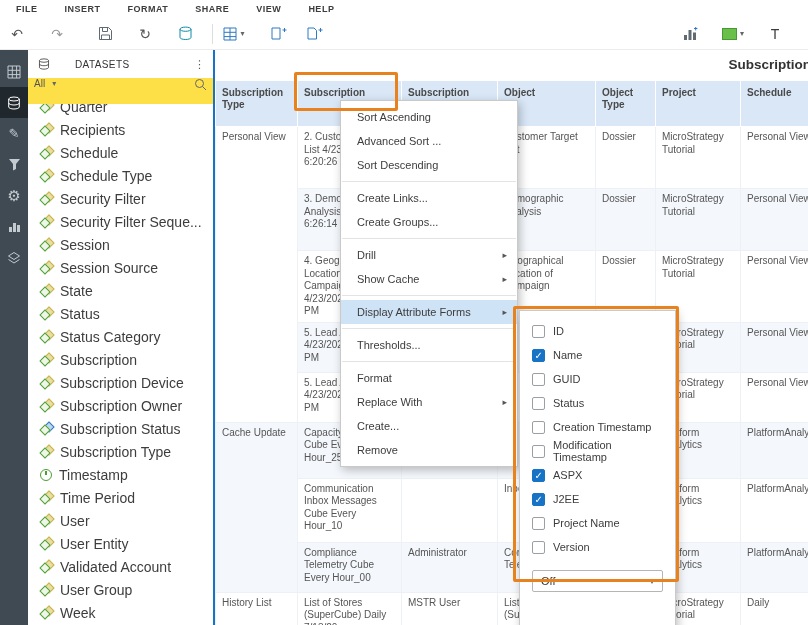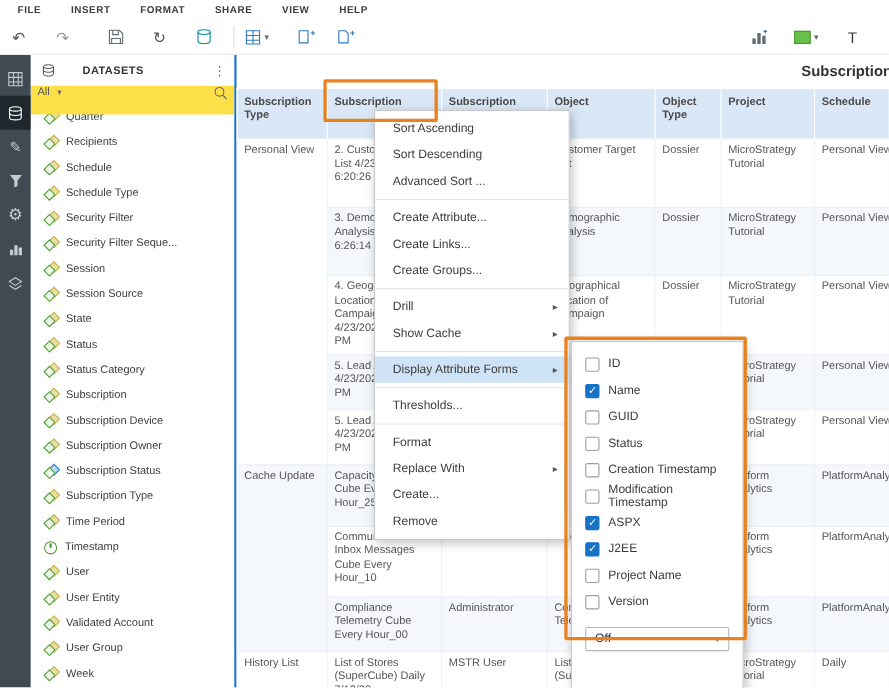--- a/index.html
+++ b/index.html
@@ -26,27 +26,27 @@
   
   .iconstrip { position:absolute; left:0; top:50px; bottom:0; width:28px; background:#3f4a53;
                display:flex; flex-direction:column; align-items:center; padding-top:6px; }
   .strip-btn { width:28px; height:31px; display:flex; align-items:center; justify-content:center; }
   .strip-btn.sel { background:#20282e; }
   .strip-glyph { color:#c3cad0; font-size:13px; line-height:1; }
 
   
   .ds-panel { position:absolute; left:28px; top:50px; bottom:0; width:185px; background:#fff; overflow:hidden; }
   .ds-head { height:28px; display:flex; align-items:center; gap:6px; padding:0 8px 0 10px; position:relative; z-index:3; background:#fff; }
-  .ds-title { flex:1; font-size:10px; font-weight:bold; color:#333; letter-spacing:.4px;padding-left:19px; }
+  .ds-title { flex:1; font-size:10px; font-weight:normal; color:#333; letter-spacing:.4px;padding-left:19px; }
   .kebab { color:#555; font-size:11px; }
   .ds-filter { height:26px; display:flex; align-items:flex-start; padding:0 6px; position:relative; z-index:3; background:#fde047; }
   .ds-all { flex:1; font-size:10px; color:#555; display:flex; align-items:center; gap:4px; }
   .ds-list { position:relative; z-index:1; margin-top:-9px; }
   .ds-item { height:23px; display:flex; align-items:center; gap:7px; padding-left:12px;
-             font-size:10px; color:#3d3d3d; white-space:nowrap; }
+             font-size:14px; color:#3d3d3d; white-space:nowrap; }
   .icon-attr { position:relative; width:13px; height:13px; flex:none; }
   .icon-attr::after { content:""; position:absolute; left:5px; top:1px; width:6px; height:6px;
                       background:#eadfa2; border:1px solid #c9b24a; transform:rotate(45deg); }
   .icon-attr::before { content:""; position:absolute; left:1px; top:4px; width:6px; height:6px;
                        background:#eef6e7; border:1px solid #4e9e34; transform:rotate(45deg); z-index:1; }
   .icon-clock { position:relative; width:12px; height:12px; flex:none; border:1.5px solid #4e9e34; border-radius:50%; }
   .icon-clock::after { content:""; position:absolute; left:4px; top:1.5px; width:1.5px; height:3.5px; background:#4e9e34; }
   .icon-status::after { background:#bcd8f2; border-color:#2f78c2; }
 
   
@@ -276,26 +276,26 @@
         </div>
       <div class="ds-item">
           <span class="icon-attr icon-status"></span>
           <span>Subscription Status</span>
         </div>
       <div class="ds-item">
           <span class="icon-attr"></span>
           <span>Subscription Type</span>
         </div>
       <div class="ds-item">
-          <span class="icon-attr"></span>
-          <span>Time Period</span>
-        </div>
-      <div class="ds-item">
           <span class="icon-clock"></span>
           <span>Timestamp</span>
+        </div>
+      <div class="ds-item">
+          <span class="icon-attr"></span>
+          <span>Time Period</span>
         </div>
       <div class="ds-item">
           <span class="icon-attr"></span>
           <span>User</span>
         </div>
       <div class="ds-item">
           <span class="icon-attr"></span>
           <span>User Entity</span>
         </div>
       <div class="ds-item">
@@ -413,24 +413,23 @@
             <td>MicroStrategy Tutorial</td>
             <td class="nowrap">Daily</td>
           </tr>
         </tbody>
       </table>
     </div>
   </div>
 
   <div class="ctx">
     <div class="ctx-item">Sort Ascending</div>
+    <div class="ctx-item">Advanced Sort ...</div>
     <div class="ctx-item">Sort Descending</div>
-    <div class="ctx-item">Advanced Sort ...</div>
     <div class="ctx-sep"></div>
-    <div class="ctx-item">Create Attribute...</div>
     <div class="ctx-item">Create Links...</div>
     <div class="ctx-item">Create Groups...</div>
     <div class="ctx-sep"></div>
     <div class="ctx-item">
         <span>Drill</span>
         <span class="arr">▸</span>
       </div>
     <div class="ctx-item">
         <span>Show Cache</span>
         <span class="arr">▸</span>

